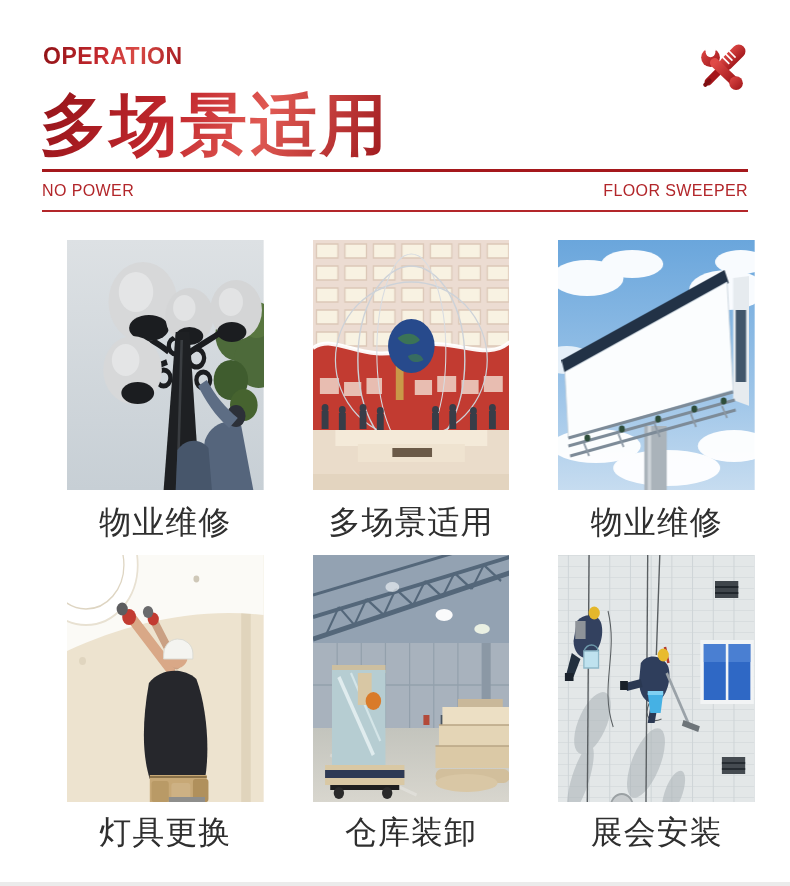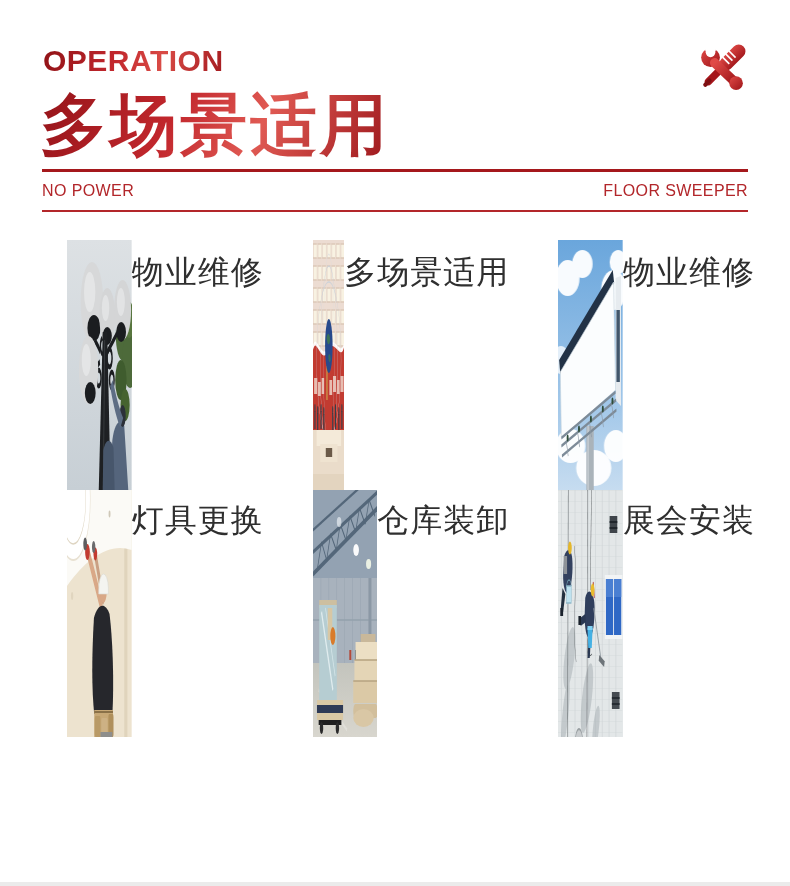--- a/index.html
+++ b/index.html
@@ -3,21 +3,21 @@
 <meta charset="utf-8">
 <style>
   * { margin:0; padding:0; box-sizing:border-box; }
   html,body { background:#fff; }
   body { font-family:"Liberation Sans", sans-serif; }
   .page { position:relative; width:790px; height:886px; background:#fff; overflow:hidden; }
 
   
   .kicker {
     position:absolute; left:43px; top:44px;
-    font-size:30px; font-weight:800; letter-spacing:.5px; line-height:1.1;
+    font-size:23px; font-weight:800; letter-spacing:.5px; line-height:1.1;
     background:linear-gradient(105deg,#8f1216 0%,#c2272d 40%,#d94b46 65%,#a31a1f 100%);
     -webkit-background-clip:text; background-clip:text;
     color:#b2232a; -webkit-text-fill-color:transparent;
   }
   .big-title {
     position:absolute; left:40px; top:88px;
     font-size:67px; font-weight:900; letter-spacing:3px; line-height:1.1;
     background:linear-gradient(115deg,#941419 0%,#c2272d 38%,#e05a53 62%,#9c171c 100%);
     -webkit-background-clip:text; background-clip:text;
     color:#b2232a; -webkit-text-fill-color:transparent;
@@ -29,21 +29,21 @@
     position:absolute; left:42px; right:42px; top:182px;
     display:flex; justify-content:space-between; align-items:flex-end;
     font-size:16px; font-weight:500; letter-spacing:.4px; color:#b2262a;
   }
 
   
   .gallery {
     position:absolute; left:35px; top:240px; width:720px;
     display:grid; grid-template-columns:repeat(3,1fr); column-gap:17px;
   }
-  .cell { display:flex; flex-direction:row;margin-left:32px; }
+  .cell { display:flex; flex-direction:column;margin-left:32px; }
   .cell svg.photo { display:block; width:100%; }
   .cell.row1 svg.photo { height:250px; }
   .cell.row2 svg.photo { height:247px; }
   .cap {
     display:flex; align-items:center; justify-content:center;
     font-size:32px; color:#2f2f2f; font-weight:400; letter-spacing:1px;
     white-space:nowrap;
   }
   .cell.row1 .cap { height:65px; }
   .cell.row2 .cap { height:62px; }

